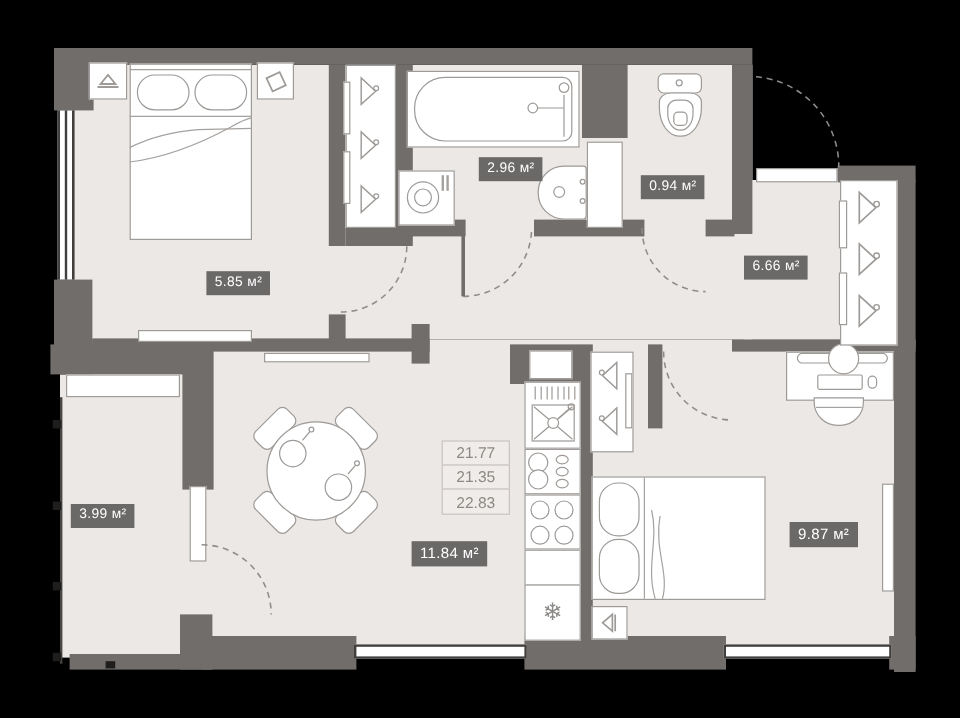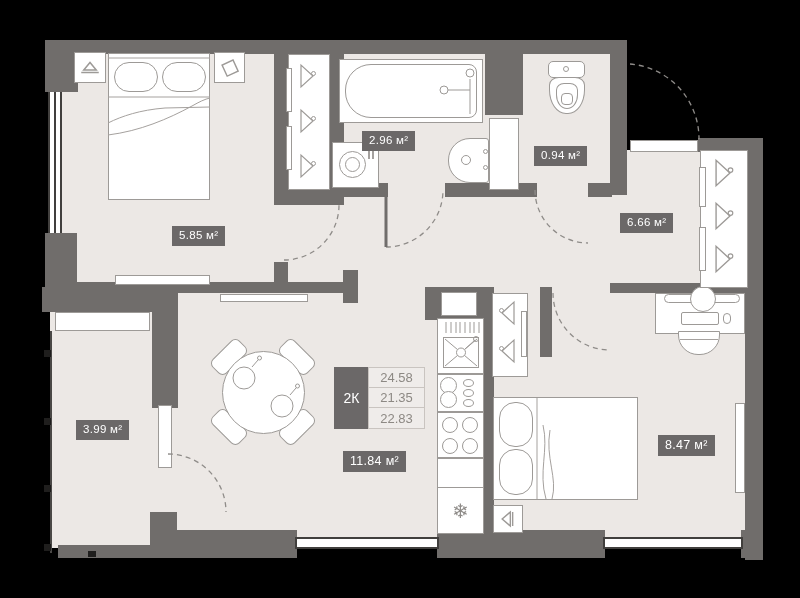--- a/index.html
+++ b/index.html
@@ -248,25 +248,24 @@
 
     <circle class="ln2" cx="244" cy="378" r="11"></circle>
     <path class="ln2" d="M 252 367 L 258 360"></path>
     <circle class="ln2" cx="259.5" cy="358" r="2"></circle>
     <circle class="ln2" cx="282" cy="406" r="11"></circle>
     <path class="ln2" d="M 290 395 L 296 388"></path>
     <circle class="ln2" cx="297.5" cy="386" r="2"></circle>
   </svg>
 
   <div class="badge" style="left:172px;top:226px;">5.85 м²</div>
-  <div class="badge" style="left:362px;top:131px;">2.96 м²</div>
+  <div class="badge" style="left:399px;top:131px;">2.96 м²</div>
   <div class="badge" style="left:534px;top:146px;">0.94 м²</div>
   <div class="badge" style="left:620px;top:213px;">6.66 м²</div>
-  <div class="badge" style="left:76px;top:420px;">3.99 м²</div>
+  <div class="badge" style="left:59px;top:420px;">3.99 м²</div>
   <div class="badge" style="left:343px;top:451px;font-size:12.5px;">11.84 м²</div>
-  <div class="badge" style="left:658px;top:435px;font-size:12.5px;">8.47 м²</div>
-
-  <div class="sum-type" style="left:334px;top:367px;width:35px;height:62px;">2К</div>
-  <div class="sum-cell" style="left:368px;top:367px;width:57px;height:21px;">24.58</div>
+  <div class="badge" style="left:658px;top:435px;font-size:12.5px;">9.87 м²</div>
+
+  <div class="sum-cell" style="left:368px;top:367px;width:57px;height:21px;">21.77</div>
   <div class="sum-cell" style="left:368px;top:387px;width:57px;height:21px;">21.35</div>
   <div class="sum-cell" style="left:368px;top:407px;width:57px;height:22px;">22.83</div>
 
 </div>
 
 </body></html>

